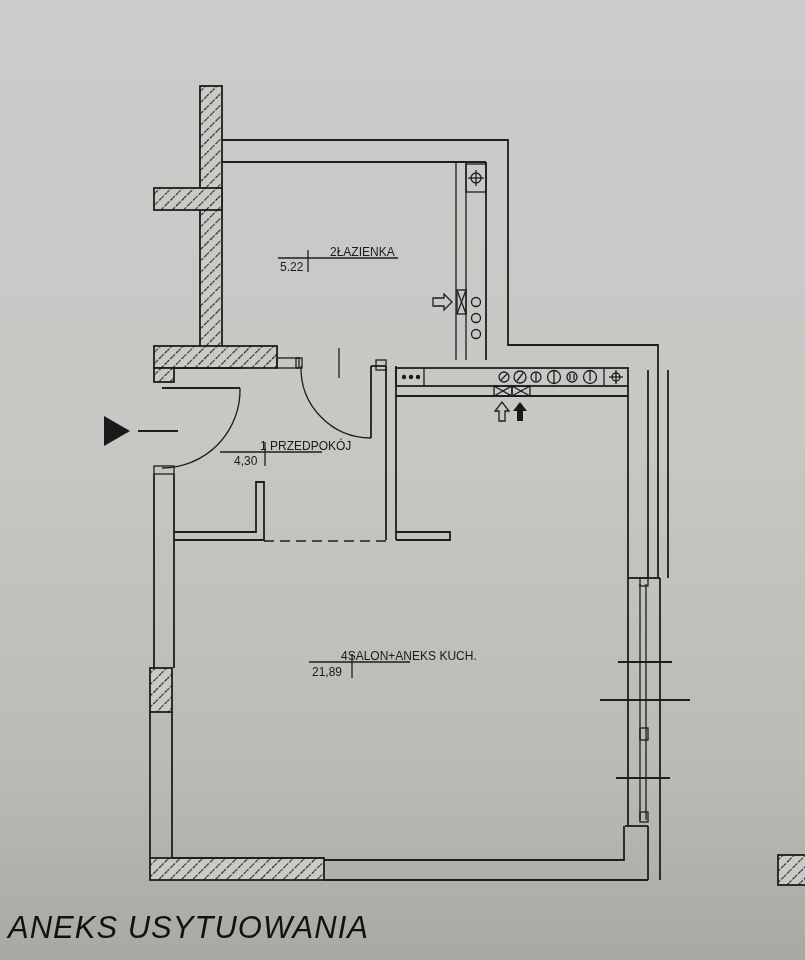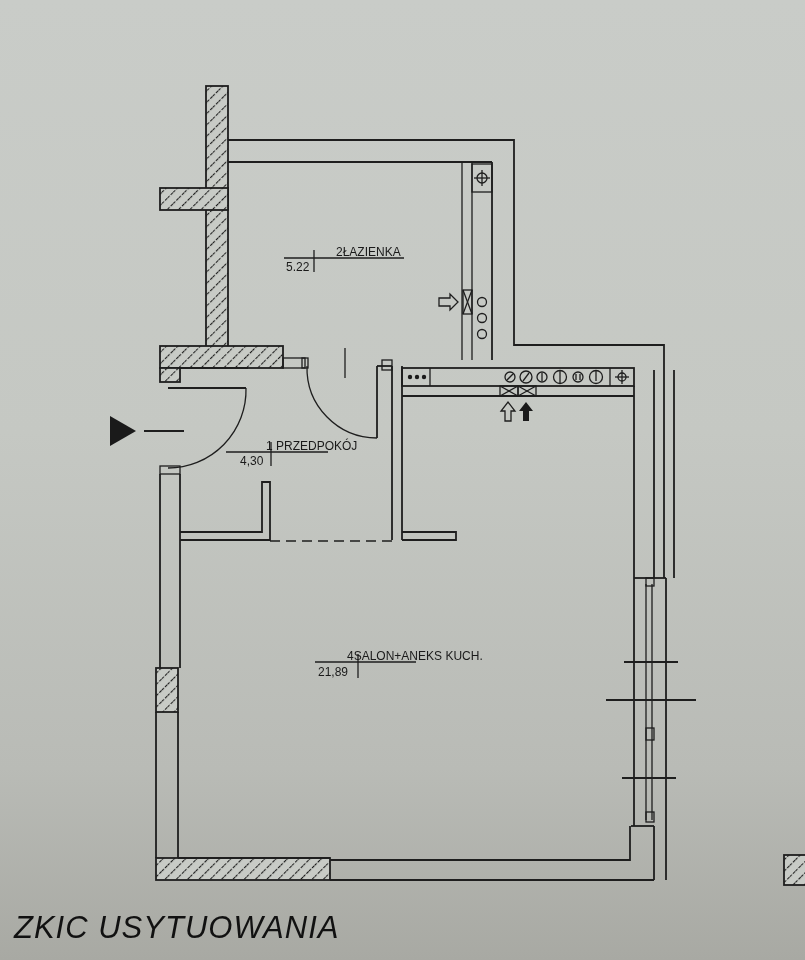--- a/index.html
+++ b/index.html
@@ -2,21 +2,21 @@
 <html><head>
   <meta charset="utf-8">
   <style>
     html, body { margin: 0; padding: 0; }
     body {
       width: 805px; height: 960px; overflow: hidden;
       background: linear-gradient(180deg, #c9ccc8 0%, #c5c8c3 45%, #b9bbb6 80%, #a8a9a3 100%);
       font-family: "DejaVu Sans", sans-serif;
       position: relative;
     }
-    .sheet { position: absolute; left: 14px; top: 0; width: 714px; height: 960px; }
+    .sheet { position: absolute; left: 8px; top: 0; width: 714px; height: 960px; }
     svg { position: absolute; left: 0; top: 0; }
     .ln { stroke: #1e1e1e; stroke-width: 1.8; fill: none; }
     .lnt { stroke: #1e1e1e; stroke-width: 1.3; fill: none; }
     .wall { fill: url(#hatch); stroke: #1e1e1e; stroke-width: 1.8; }
     .lbl { font-family: "Liberation Sans", sans-serif; font-size: 12px; fill: #1a1a1a; }
     .title {
       position: absolute; left: 0px; top: 910px;
       font-family: "Liberation Sans", sans-serif; font-style: italic;
       font-size: 31px; color: #111; letter-spacing: 1px;
     }
@@ -181,14 +181,14 @@
       <text class="lbl" x="226" y="465">4,30</text>
     </g>
     <g>
       <line class="lnt" x1="301" y1="662" x2="402" y2="662"></line>
       <line class="lnt" x1="344" y1="654" x2="344" y2="678"></line>
       <text class="lbl" x="333" y="660">4SALON+ANEKS KUCH.</text>
       <text class="lbl" x="304" y="676">21,89</text>
     </g>
   </svg>
 
-  <div class="title">ZKIC USYTUOWANIA</div>
+  <div class="title">ANEKS USYTUOWANIA</div>
 </div>
 
 </body></html>

